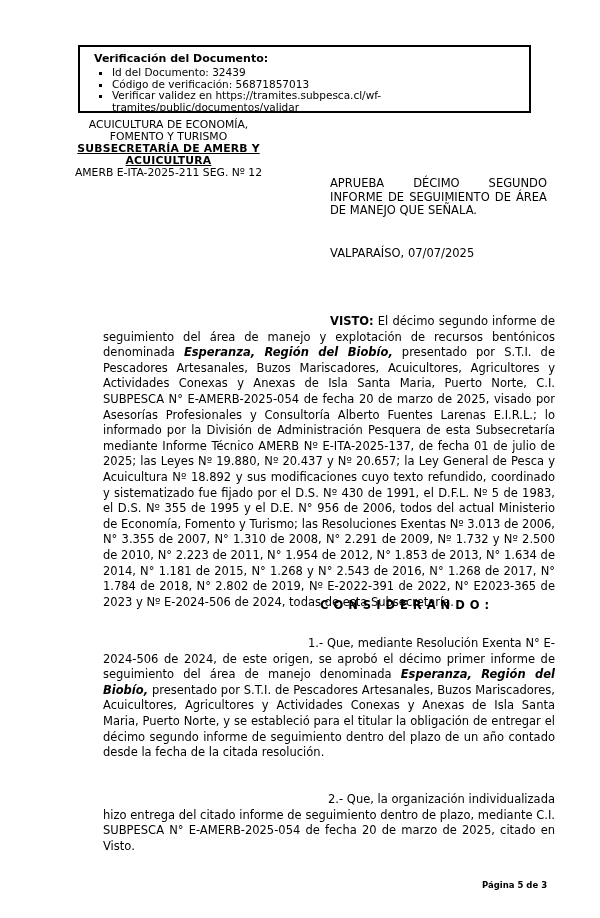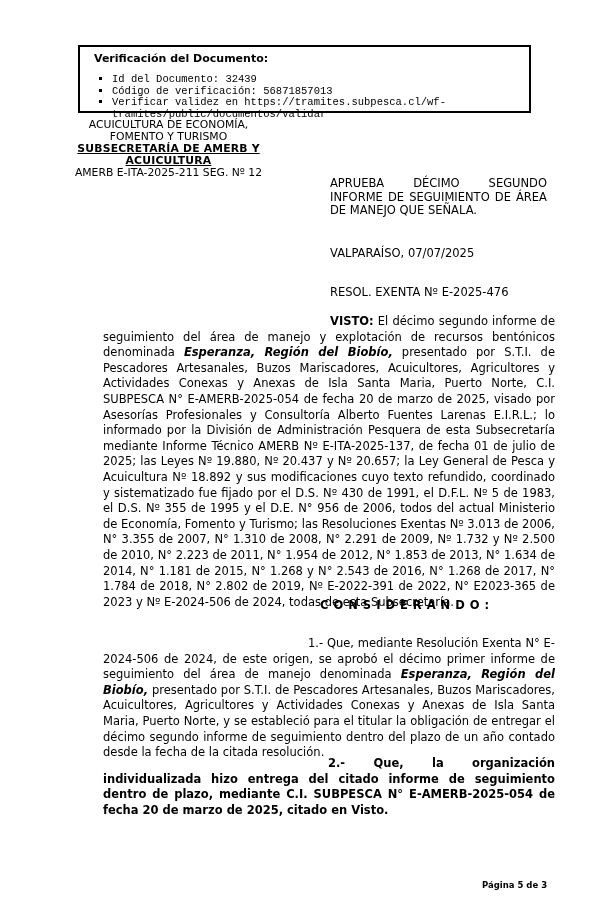--- a/index.html
+++ b/index.html
@@ -26,24 +26,23 @@
     border: 2px solid #000000;
     box-sizing: border-box;
     padding: 5px 8px 4px 14px;
   }
   .verify-title {
     font-size: 11px;
     font-weight: bold;
     line-height: 13px;
   }
   .verify-list {
-    margin: 9px 0 0 0;
+    margin: 2px 0 0 0;
     padding: 0 0 0 18px;
     list-style: square;
-    font-family: Liberation Mono, monospace;
   }
   .verify-list li {
     font-size: 10.5px;
     line-height: 11.5px;
   }
   
   .letterhead {
     position: absolute;
     left: 40px;
     top: 119px;
@@ -84,21 +83,21 @@
     position: absolute;
     left: 103px;
     width: 452px;
     margin: 0;
     font-size: 11.5px;
     line-height: 15.6px;
     text-align: justify;
   }
   .visto { top: 314px; text-indent: 227px; }
   .para1 { top: 636px; text-indent: 205px; }
-  .para2 { top: 756px; text-indent: 225px; font-weight: bold; }
+  .para2 { top: 792px; text-indent: 225px; }
   .b  { font-weight: bold; }
   .bi { font-weight: bold; font-style: italic; }
   .considerando {
     position: absolute;
     left: 320px;
     top: 598px;
     font-size: 11.5px;
     font-weight: bold;
     letter-spacing: 0.5px;
   }
@@ -128,21 +127,20 @@
     <div>ACUICULTURA DE ECONOMÍA,</div>
     <div>FOMENTO Y TURISMO</div>
     <div class="subsecretaria">SUBSECRETARÍA DE AMERB Y ACUICULTURA</div>
     <div>AMERB E-ITA-2025-211 SEG. Nº 12</div>
   </div>
 
   <div class="subject">APRUEBA DÉCIMO SEGUNDO INFORME DE SEGUIMIENTO DE ÁREA DE MANEJO QUE SEÑALA.</div>
 
   <div class="place-date">VALPARAÍSO, 07/07/2025</div>
 
-  <div class="resol-number">RESOL. EXENTA Nº E-2025-476</div>
 
   <p class="body visto"><span class="b">VISTO:</span><span> El décimo segundo informe de seguimiento del área de manejo y explotación de recursos bentónicos denominada </span><span class="bi">Esperanza, Región del Biobío,</span><span> presentado por S.T.I. de Pescadores Artesanales, Buzos Mariscadores, Acuicultores, Agricultores y Actividades Conexas y Anexas de Isla Santa Maria, Puerto Norte, C.I. SUBPESCA N° E-AMERB-2025-054 de fecha 20 de marzo de 2025, visado por Asesorías Profesionales y Consultoría Alberto Fuentes Larenas E.I.R.L.; lo informado por la División de Administración Pesquera de esta Subsecretaría mediante Informe Técnico AMERB Nº E-ITA-2025-137, de fecha 01 de julio de 2025; las Leyes Nº 19.880, Nº 20.437 y Nº 20.657; la Ley General de Pesca y Acuicultura Nº 18.892 y sus modificaciones cuyo texto refundido, coordinado y sistematizado fue fijado por el D.S. Nº 430 de 1991, el D.F.L. Nº 5 de 1983, el D.S. Nº 355 de 1995 y el D.E. N° 956 de 2006, todos del actual Ministerio de Economía, Fomento y Turismo; las Resoluciones Exentas Nº 3.013 de 2006, N° 3.355 de 2007, N° 1.310 de 2008, N° 2.291 de 2009, Nº 1.732 y Nº 2.500 de 2010, N° 2.223 de 2011, N° 1.954 de 2012, N° 1.853 de 2013, N° 1.634 de 2014, N° 1.181 de 2015, N° 1.268 y N° 2.543 de 2016, N° 1.268 de 2017, N° 1.784 de 2018, N° 2.802 de 2019, Nº E-2022-391 de 2022, N° E2023-365 de 2023 y Nº E-2024-506 de 2024, todas de esta Subsecretaría.</span></p>
 
   <div class="considerando">C O N S I D E R A N D O :</div>
 
   <p class="body para1"><span>1.- Que, mediante Resolución Exenta N° E-2024-506 de 2024, de este origen, se aprobó el décimo primer informe de seguimiento del área de manejo denominada </span><span class="bi">Esperanza, Región del Biobío,</span><span> presentado por S.T.I. de Pescadores Artesanales, Buzos Mariscadores, Acuicultores, Agricultores y Actividades Conexas y Anexas de Isla Santa Maria, Puerto Norte, y se estableció para el titular la obligación de entregar el décimo segundo informe de seguimiento dentro del plazo de un año contado desde la fecha de la citada resolución.</span></p>
 
   <p class="body para2">2.- Que, la organización individualizada hizo entrega del citado informe de seguimiento dentro de plazo, mediante C.I. SUBPESCA N° E-AMERB-2025-054 de fecha 20 de marzo de 2025, citado en Visto.</p>
 
   <div class="footer">Página 5 de 3</div>

